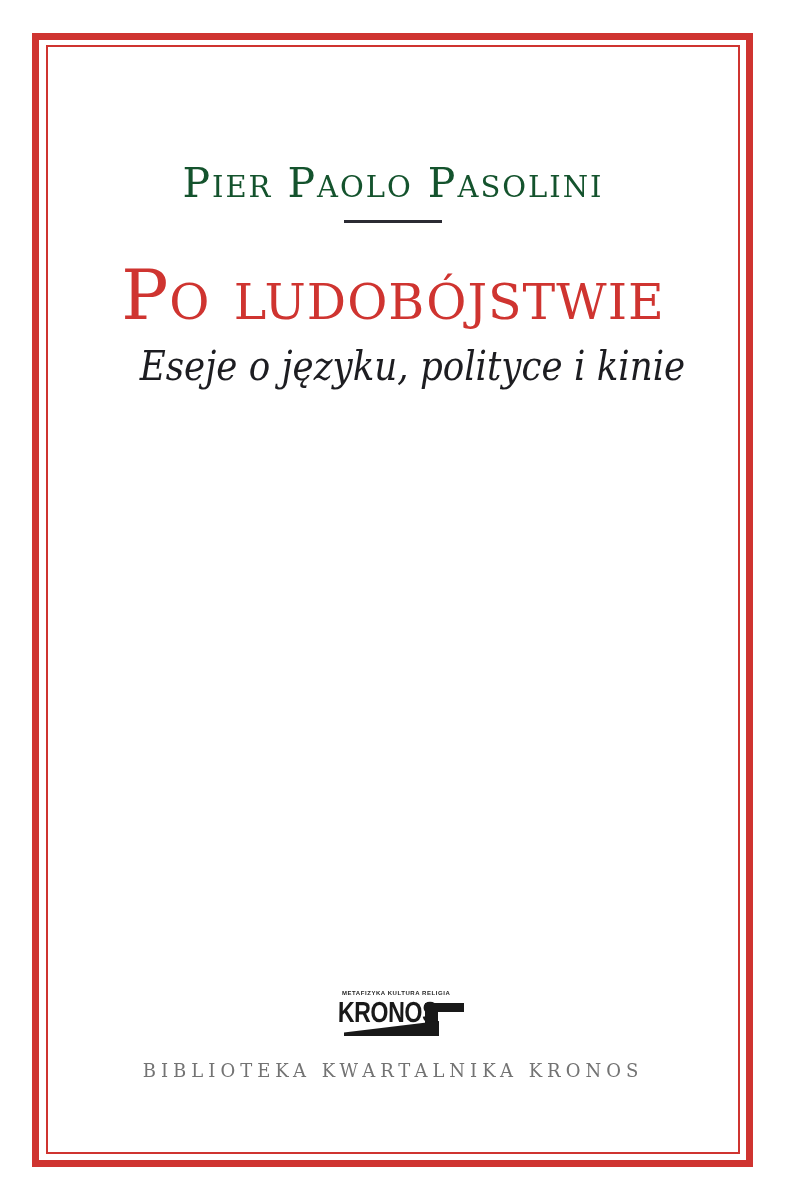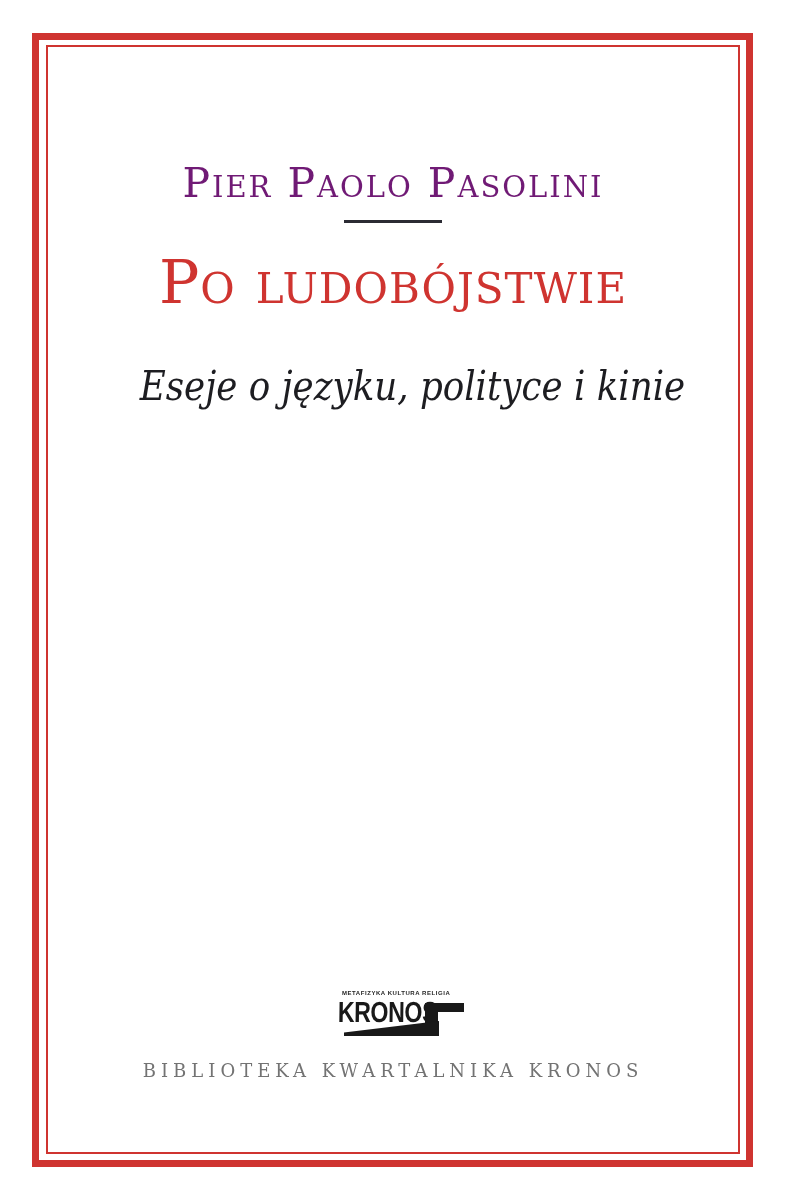--- a/index.html
+++ b/index.html
@@ -29,49 +29,49 @@
     pointer-events: none;
   }
   .author {
     position: absolute;
     left: 0; right: 0;
     top: 163px;
     text-align: center;
     font-variant: small-caps;
     font-size: 41px;
     letter-spacing: 2px;
-    color: #701a75;
+    color: #14532d;
     line-height: 1.0;
     white-space: nowrap;
   }
   .author-rule {
     position: absolute;
     left: 50%;
     top: 220px;
     width: 98px;
     height: 3px;
     margin-left: -49px;
     background: #2b2b33;
   }
   .title {
     position: absolute;
     left: 0; right: 0;
-    top: 252px;
+    top: 260px;
     text-align: center;
     font-variant: small-caps;
-    font-size: 60px;
+    font-size: 70px;
     letter-spacing: 1px;
     color: #cf3430;
     line-height: 1.0;
     white-space: nowrap;
   }
   .subtitle {
     position: absolute;
     left: 0; right: 0;
-    top: 366px;
+    top: 346px;
     text-align: center;
     line-height: 1.0;
     white-space: nowrap;
     padding-left: 38px;
   }
   .subtitle span {
     display: inline-block;
     font-style: italic;
     font-size: 41px;
     color: #1d1d21;

